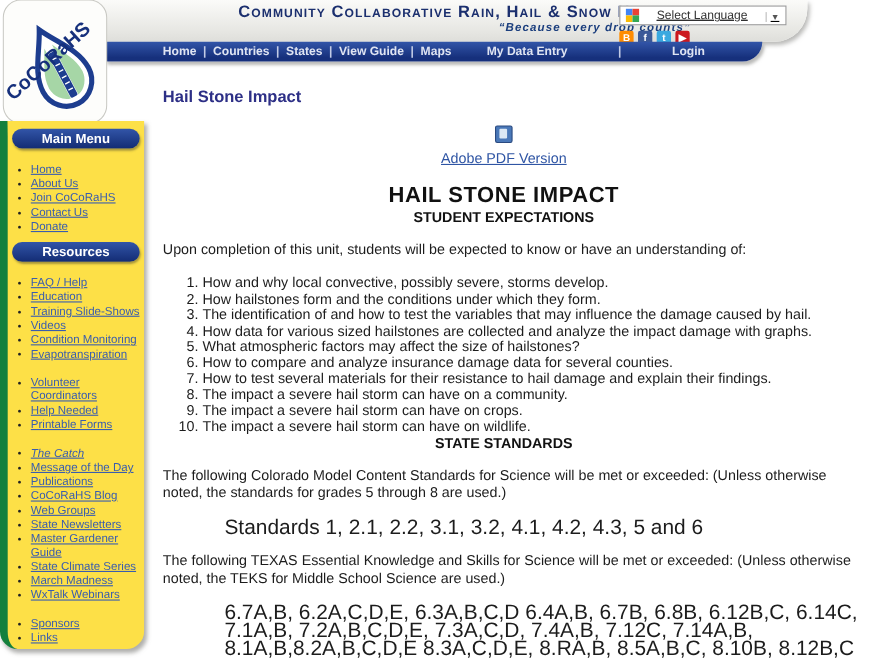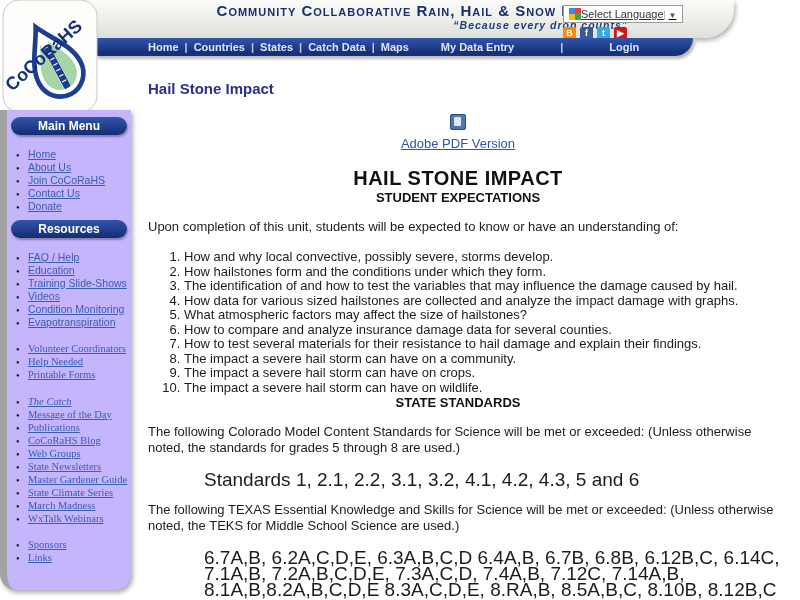--- a/index.html
+++ b/index.html
@@ -18,21 +18,21 @@
   .banner-title {
     font-variant:small-caps; font-weight:bold; font-size:15px; letter-spacing:1px;
     color:#1b2f6e; white-space:nowrap;
   }
   .banner-tagline {
     font-style:italic; font-weight:bold; font-size:10.5px; color:#1c3f7e;
     margin-top:0px; letter-spacing:1px;
   }
   .header-right { position:absolute; left:505px; top:5px; width:165px; }
   .translate-box {
-    display:inline-flex; align-items:flex-end; gap:0;
+    display:inline-flex; align-items:flex-end; gap:16px;
     background:#fff; border:1px solid #9a9a9a; padding:2px 5px; cursor:pointer;text-decoration:underline;
   }
   .g-icon { width:12px; height:12px; display:inline-block; position:relative; flex:0 0 12px; }
   .g-icon i { position:absolute; width:6px; height:6px; }
   .g-icon .q1{ left:0; top:0; background:#4285f4; }
   .g-icon .q2{ left:6px; top:0; background:#ea4335; }
   .g-icon .q3{ left:0; top:6px; background:#fbbc05; }
   .g-icon .q4{ left:6px; top:6px; background:#34a853; }
   .translate-label { font-size:11px; color:#333; text-decoration:underline; white-space:nowrap; }
   .translate-arrow { font-size:8px; color:#555; border-left:1px solid #bbb; padding-left:4px; }
@@ -54,35 +54,35 @@
   #nav-main { margin-left:53px; }
   #nav-user { margin-left:32px;gap:40px; }
   .navbar a { color:#dfe4f2; text-decoration:none; cursor:pointer; }
   .nav-sep { margin:0 6px; color:#c2cbe6; }
   
   .logo { position:absolute; left:2px; top:0px; width:96px; height:114px; cursor:pointer; }
   
   .sidebar { position:absolute; left:0; top:110px; width:131px; height:482px; }
   .sidebar-panel {
     position:absolute; left:0; top:0; width:124px; height:480px;
-    background:#c4b5fd; border-left:7px solid #a3a3a3;
+    background:#fde047; border-left:7px solid #15803d;
     border-radius:0 0 16px 16px;
     box-shadow:2px 3px 4px rgba(110,110,106,.55);
   }
   .side-section { position:relative; }
   .side-pill {
     margin:7px auto 0 auto; width:116px; height:18px;
     background:linear-gradient(#3255a8, #132c74);
     border-radius:9px; color:#fff; font-size:12px; font-weight:bold;
     text-align:center; line-height:18px;
     box-shadow:1px 2px 2px rgba(40,40,40,.4);
   }
   .side-groups { }
   ul.side-group { list-style:none; margin:14px 2px 0 8px; padding:0; }
-  ul.side-group + ul.side-group { margin-top:15px;font-family:Liberation Serif, serif; }
+  ul.side-group + ul.side-group { margin-top:15px; }
   ul.side-group li { position:relative; padding-left:13px; margin-bottom:1.5px; font-size:10.5px; line-height:11.5px; }
   ul.side-group li::before {
     content:"\25CF"; position:absolute; left:1px; top:1px; font-size:6px; color:#222;
   }
   ul.side-group a { color:#3a5dae; text-decoration:underline; cursor:pointer; }
   ul.side-group a.em { font-style:italic; }
   
   .content { position:absolute; left:148px; top:80px; width:644px; color:#1c1c1c; }
   .page-title { font-size:15px; font-weight:bold; color:#2d2f86; }
   .pdf-row { margin-top:17px; text-align:center; width:620px; }
@@ -134,21 +134,21 @@
 </div>
 
 <div class="navbar">
   <div class="nav-group" id="nav-main">
       <a>Home</a>
       <span class="nav-sep">|</span>
       <a>Countries</a>
       <span class="nav-sep">|</span>
       <a>States</a>
       <span class="nav-sep">|</span>
-      <a>Catch Data</a>
+      <a>View Guide</a>
       <span class="nav-sep">|</span>
       <a>Maps</a>
     </div>
   <div class="nav-group" id="nav-user">
       <a>My Data Entry</a>
       <span class="nav-sep">|</span>
       <a>Login</a>
     </div>
 </div>
 

